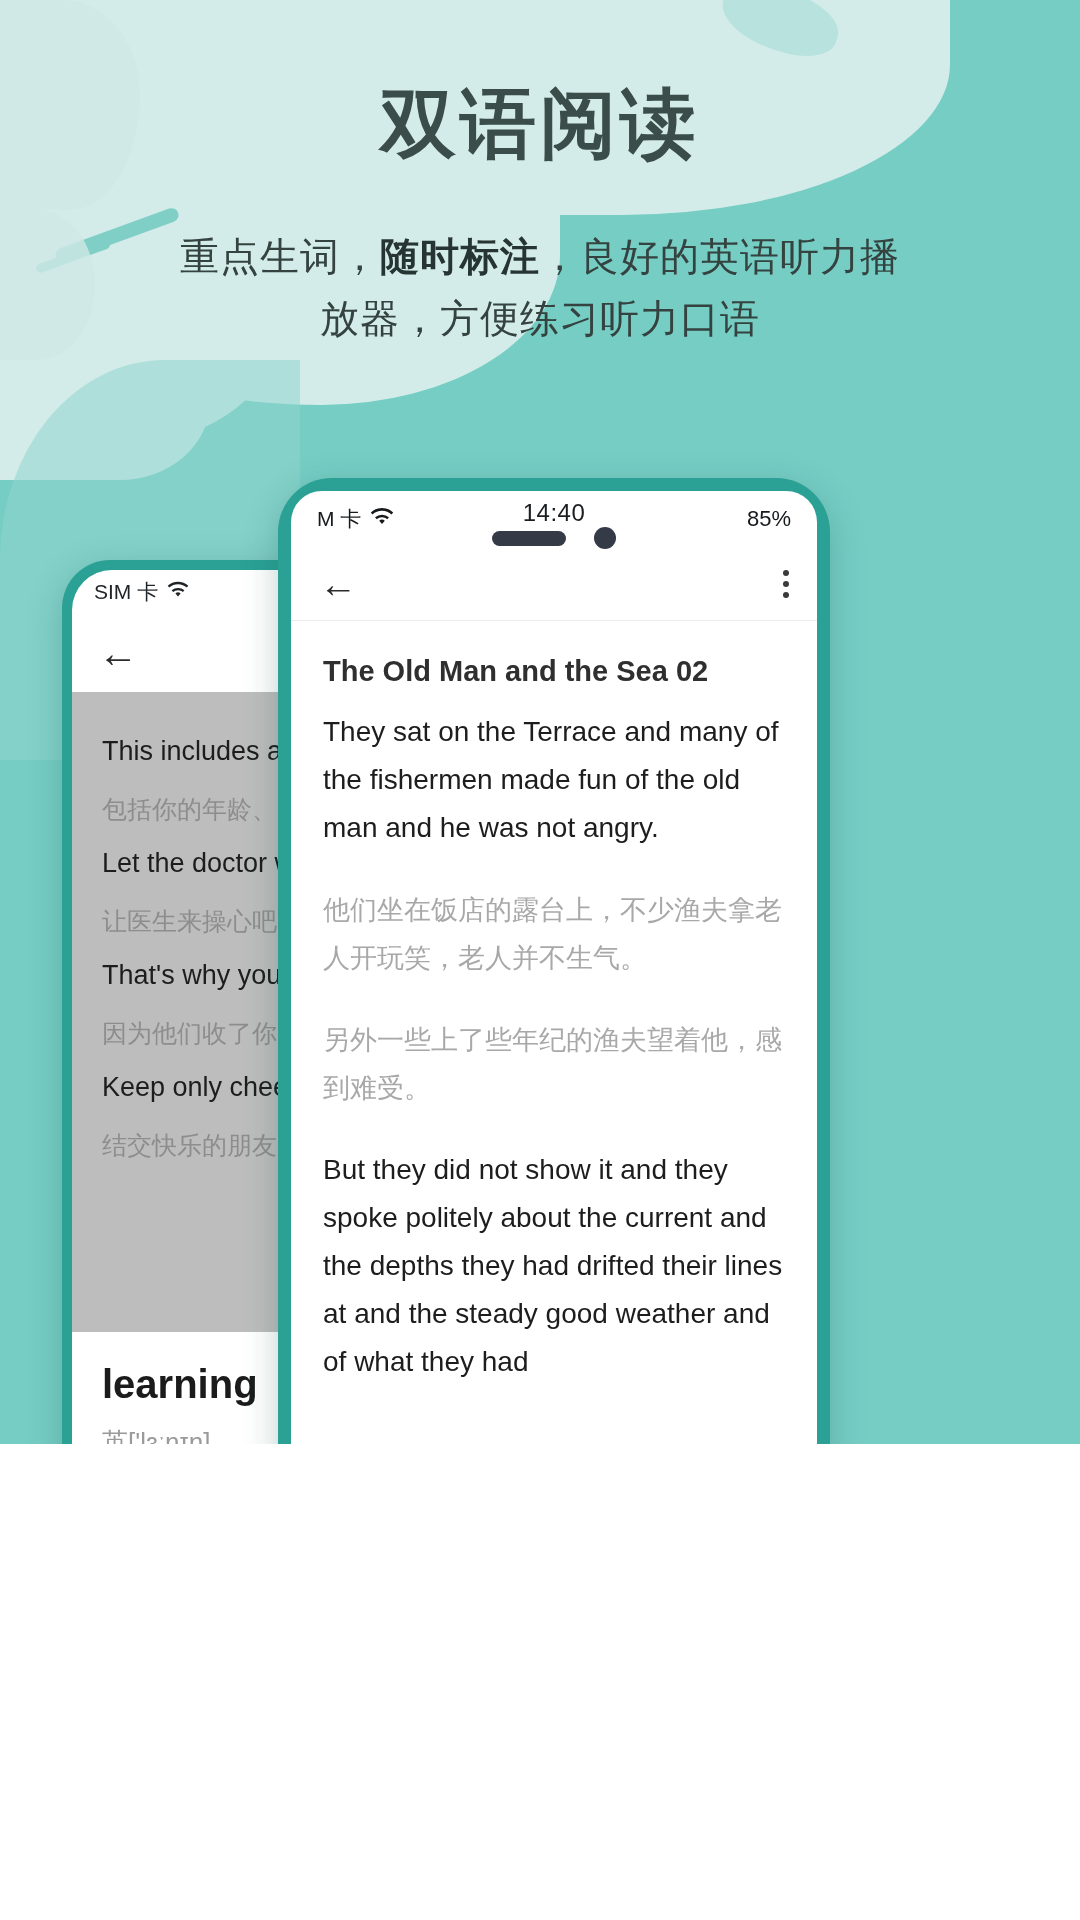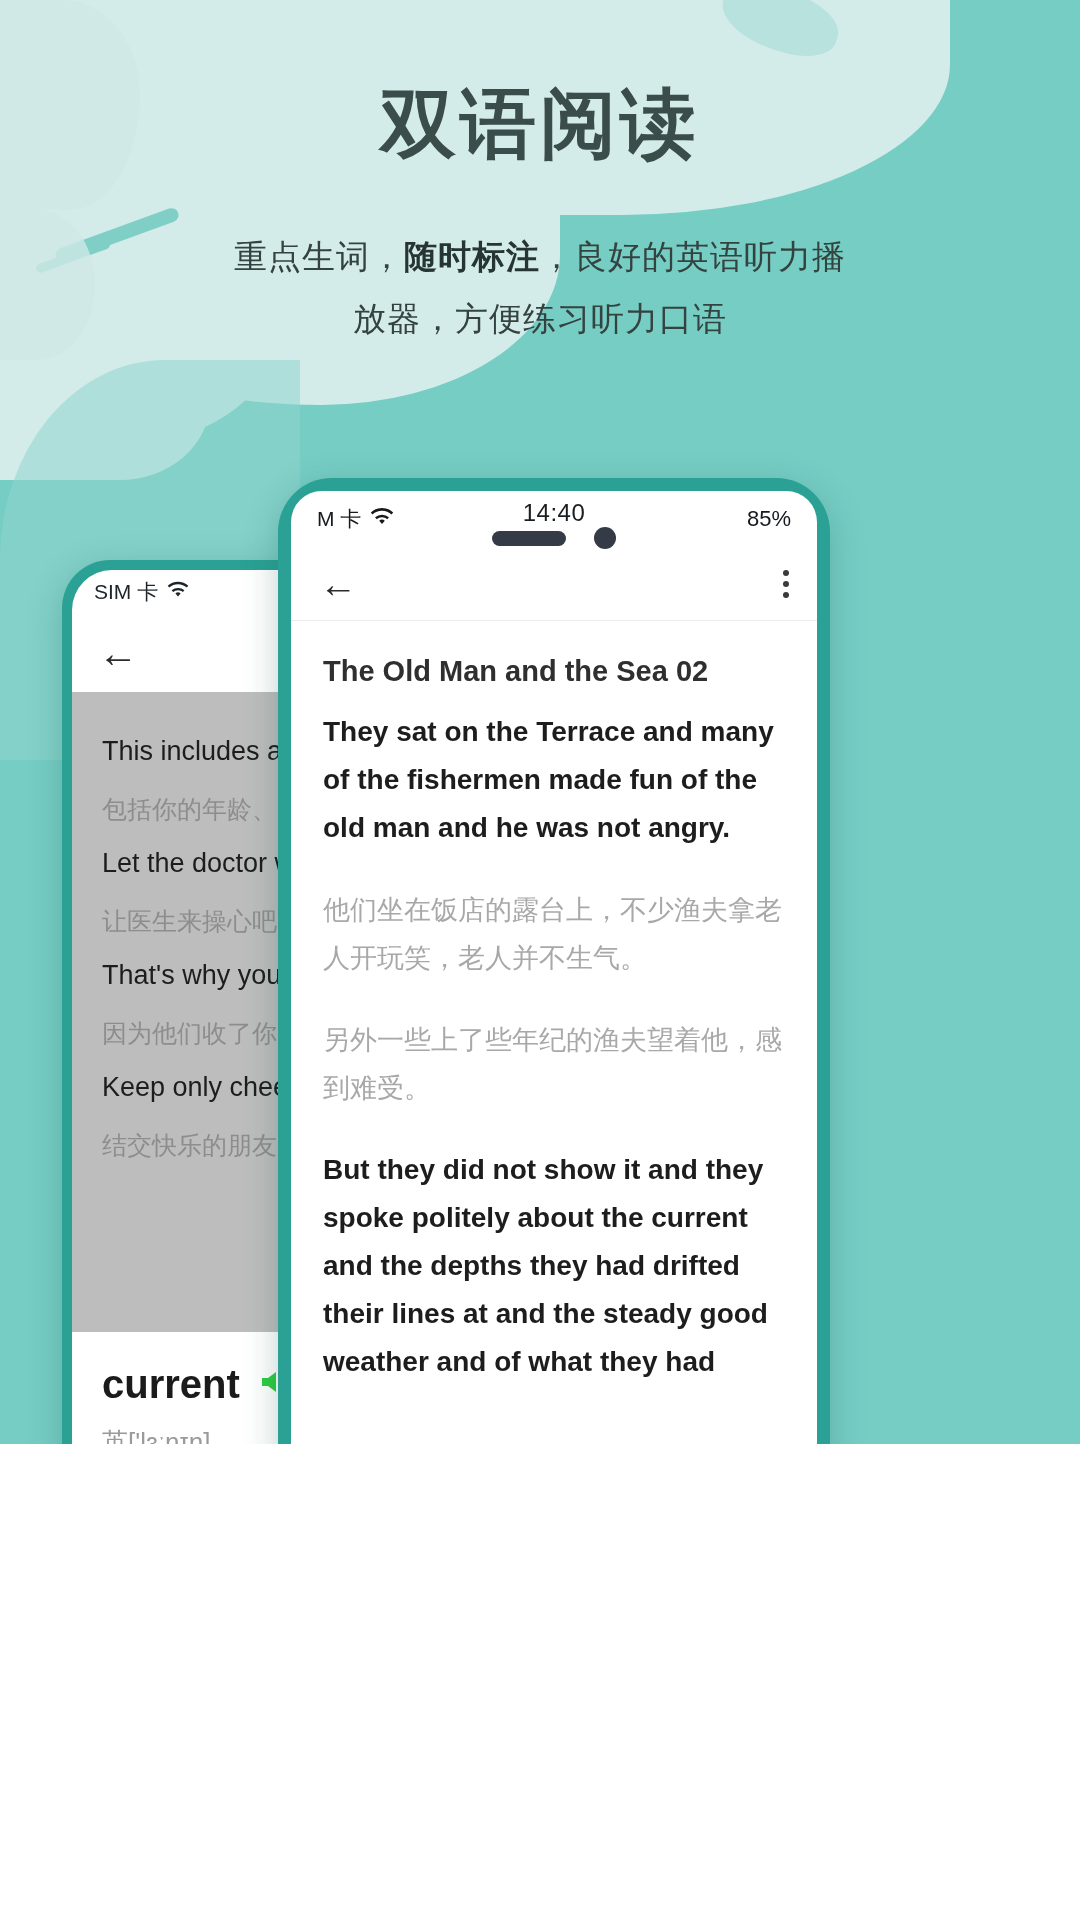--- a/index.html
+++ b/index.html
@@ -98,21 +98,21 @@
     font-size: 76px;
     font-weight: 700;
     letter-spacing: 4px;
     color: #3b4d4a;
     font-family: "Liberation Sans", "DejaVu Sans", sans-serif;
   }
   .subhead {
     position: absolute; left: 72px; top: 226px;
     width: 936px;
     text-align: center;
-    font-size: 33px;
+    font-size: 39px;
     line-height: 62px;
     color: #344240;
     letter-spacing: 1px;
   }
   .subhead b { font-weight: 700; color: #263533; }
 
   
   .phone {
     position: absolute;
     background: #2aa194;
@@ -252,21 +252,20 @@
     padding: 34px 32px 0 32px;
     overflow: hidden;
   }
   .fr-title {
     font-size: 29px; font-weight: 700; color: #2f2f2f;
     margin-bottom: 20px;
   }
   .fr-en {
     font-size: 28px; color: #1d1d1d; line-height: 48px;
     margin-bottom: 34px;
-    font-weight: bold;
   }
   .fr-zh {
     font-size: 27px; color: #a8a8a8; line-height: 48px;
     margin-bottom: 34px;
   }
 
   .fr-player {
     flex: 0 0 auto;
     border-top: 1px solid #efefef;
     padding: 22px 26px 0 26px;
@@ -358,21 +357,21 @@
         <div class="bk-en">Let the doctor w</div>
         <div class="bk-zh">让医生来操心吧。</div>
         <div class="bk-en">That's why you p</div>
         <div class="bk-zh">因为他们收了你的</div>
         <div class="bk-en">Keep only cheerf</div>
         <div class="bk-zh">结交快乐的朋友。</div>
       </div>
 
       <div class="bk-dict">
         <div class="bk-word-row">
-          <span class="bk-word">current</span>
+          <span class="bk-word">learning</span>
           <span class="bk-speaker">
             <svg width="38" height="30" viewBox="0 0 38 30">
                 <path d="M4 11h6l8-6v20l-8-6H4z" fill="#2ecc40"></path>
                 <path d="M22 8a9 9 0 0 1 0 14" stroke="#2ecc40" stroke-width="2.6" fill="none"></path>
                 <path d="M27 4a15 15 0 0 1 0 22" stroke="#2ecc40" stroke-width="2.6" fill="none"></path>
               </svg>
           </span>
         </div>
         <div class="bk-phon">英['lɜːnɪŋ]</div>
         <div class="bk-def">n. 学习；知识，学</div>

